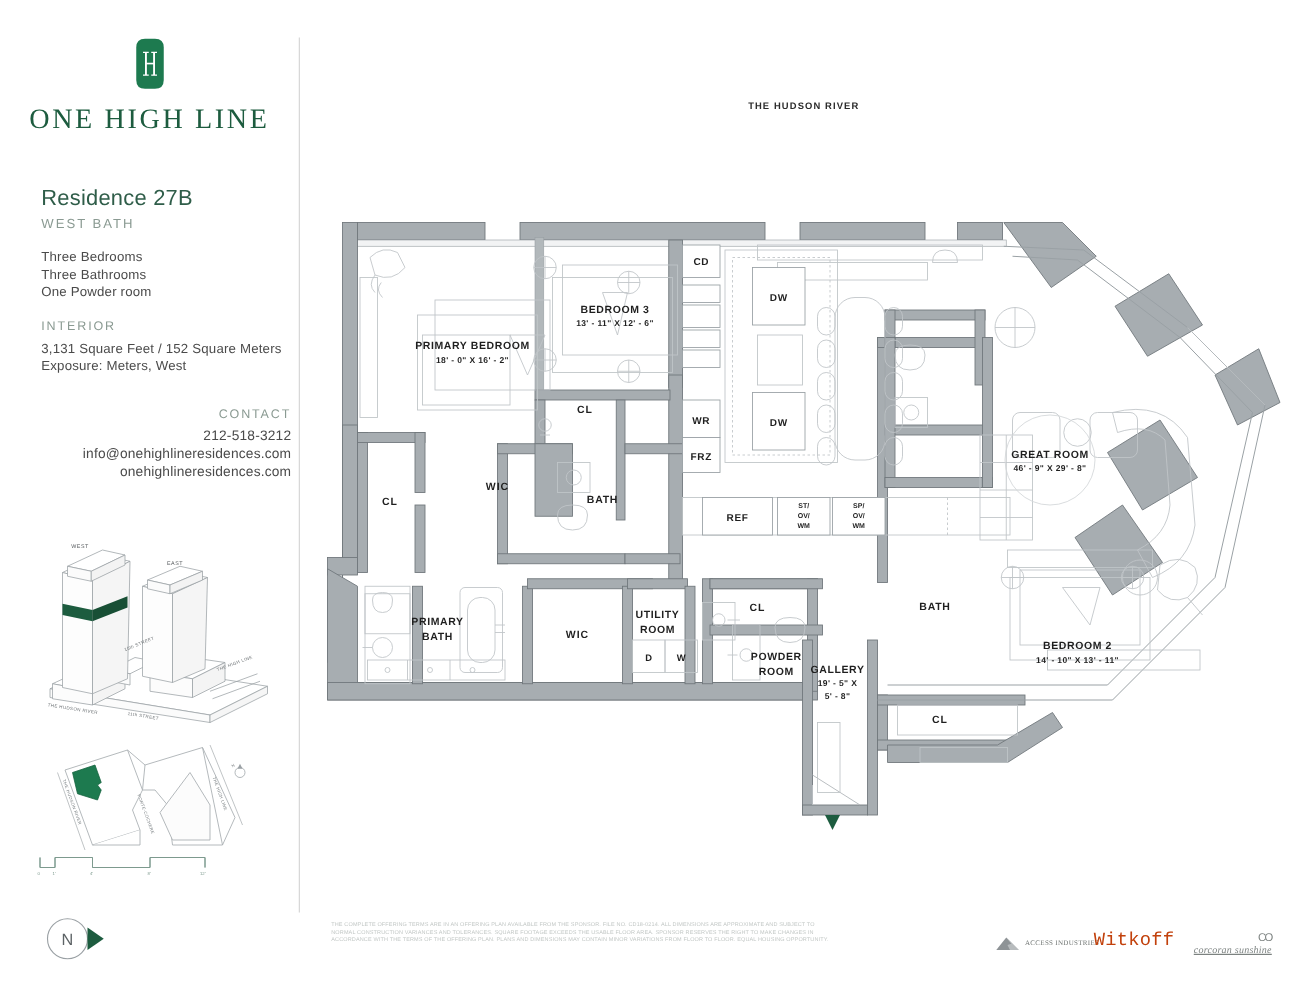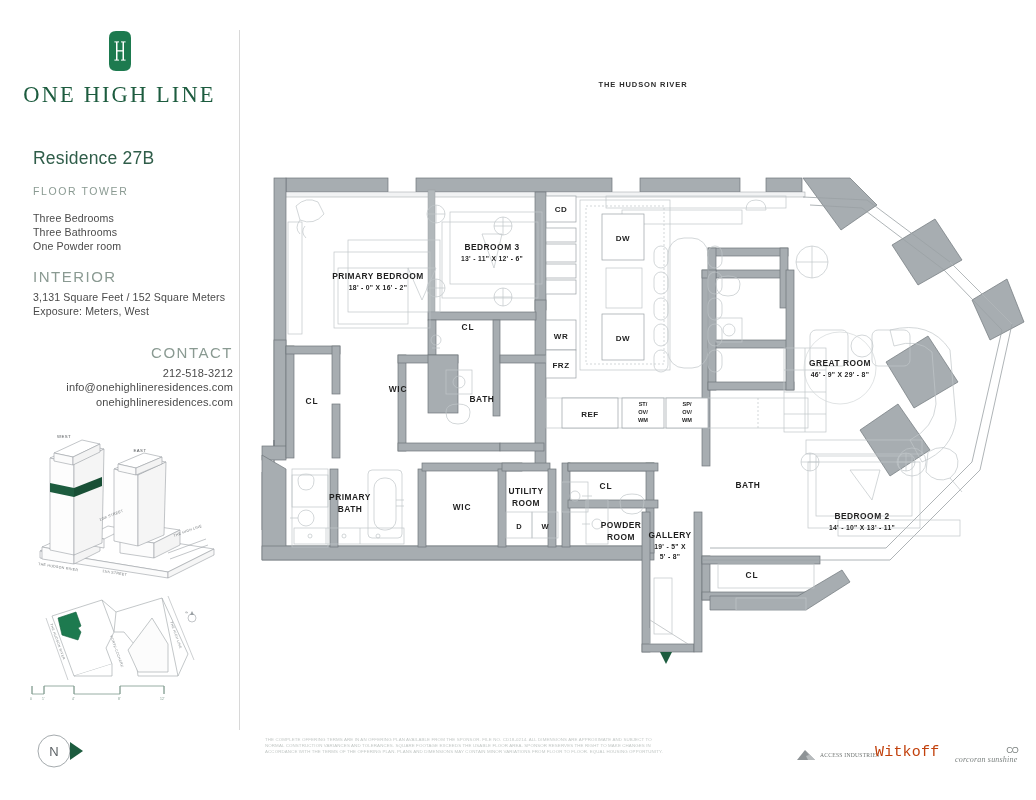--- a/index.html
+++ b/index.html
@@ -63,36 +63,36 @@
     position: absolute;
     left: 33px;
     top: 148px;
     width: 200px;
   }
   .res-title {
     font-size: 17.5px;
     color: #2f5d49;
     font-weight: 400;
     letter-spacing: 0.2px;
-    margin: 0 0 16px 0;
+    margin: 0 0 4px 0;
   }
   .tower {
     font-size: 10.5px;
     letter-spacing: 1.6px;
     color: #8a9a92;
     margin: 0 0 14px 0;
   }
   .spec-line {
     font-size: 10.6px;
     line-height: 14.2px;
     color: #4a4a4a;
     letter-spacing: 0.15px;
   }
   .section-head {
-    font-size: 15px;
+    font-size: 10px;
     letter-spacing: 1.5px;
     color: #8a9a92;
     margin: 14px 0 5px 0;
   }
   .contact-block { margin-top: 26px; text-align: right; }
   .contact-line {
     font-size: 11px;
     line-height: 14.4px;
     color: #4a4a4a;
     letter-spacing: 0.15px;
@@ -168,20 +168,21 @@
     color: #7c8280;
     letter-spacing: -1.2px;
     line-height: 9px;
   }
   .logo-corcoran-text {
     font-family: "Liberation Serif", serif;
     font-style: italic;
     font-size: 8px;
     color: #7c8280;
     letter-spacing: 0.2px;
+    text-decoration: underline;
   }
 
   
   svg text { font-family: "Liberation Sans", sans-serif; }
 </style>
 </head>
 <body>
 
 <div id="page">
 
@@ -196,21 +197,21 @@
         <rect x="9.4" y="11.4" width="4.6" height="1" fill="#ffffff"></rect>
         <rect x="16" y="11.4" width="4.6" height="1" fill="#ffffff"></rect>
         <rect x="9.4" y="29.6" width="4.6" height="1" fill="#ffffff"></rect>
         <rect x="16" y="29.6" width="4.6" height="1" fill="#ffffff"></rect>
       </svg>
       <div class="brand-name">ONE HIGH LINE</div>
     </div>
 
     <div class="info-block">
       <div class="res-title">Residence 27B</div>
-      <div class="tower">FLOOR TOWER</div>
+      <div class="tower">WEST BATH</div>
 
       <div class="spec-line">Three Bedrooms</div>
       <div class="spec-line">Three Bathrooms</div>
       <div class="spec-line">One Powder room</div>
 
       <div class="section-head">INTERIOR</div>
       <div class="spec-line">3,131 Square Feet / 152 Square Meters</div>
       <div class="spec-line">Exposure: Meters, West</div>
 
       <div class="contact-block">

